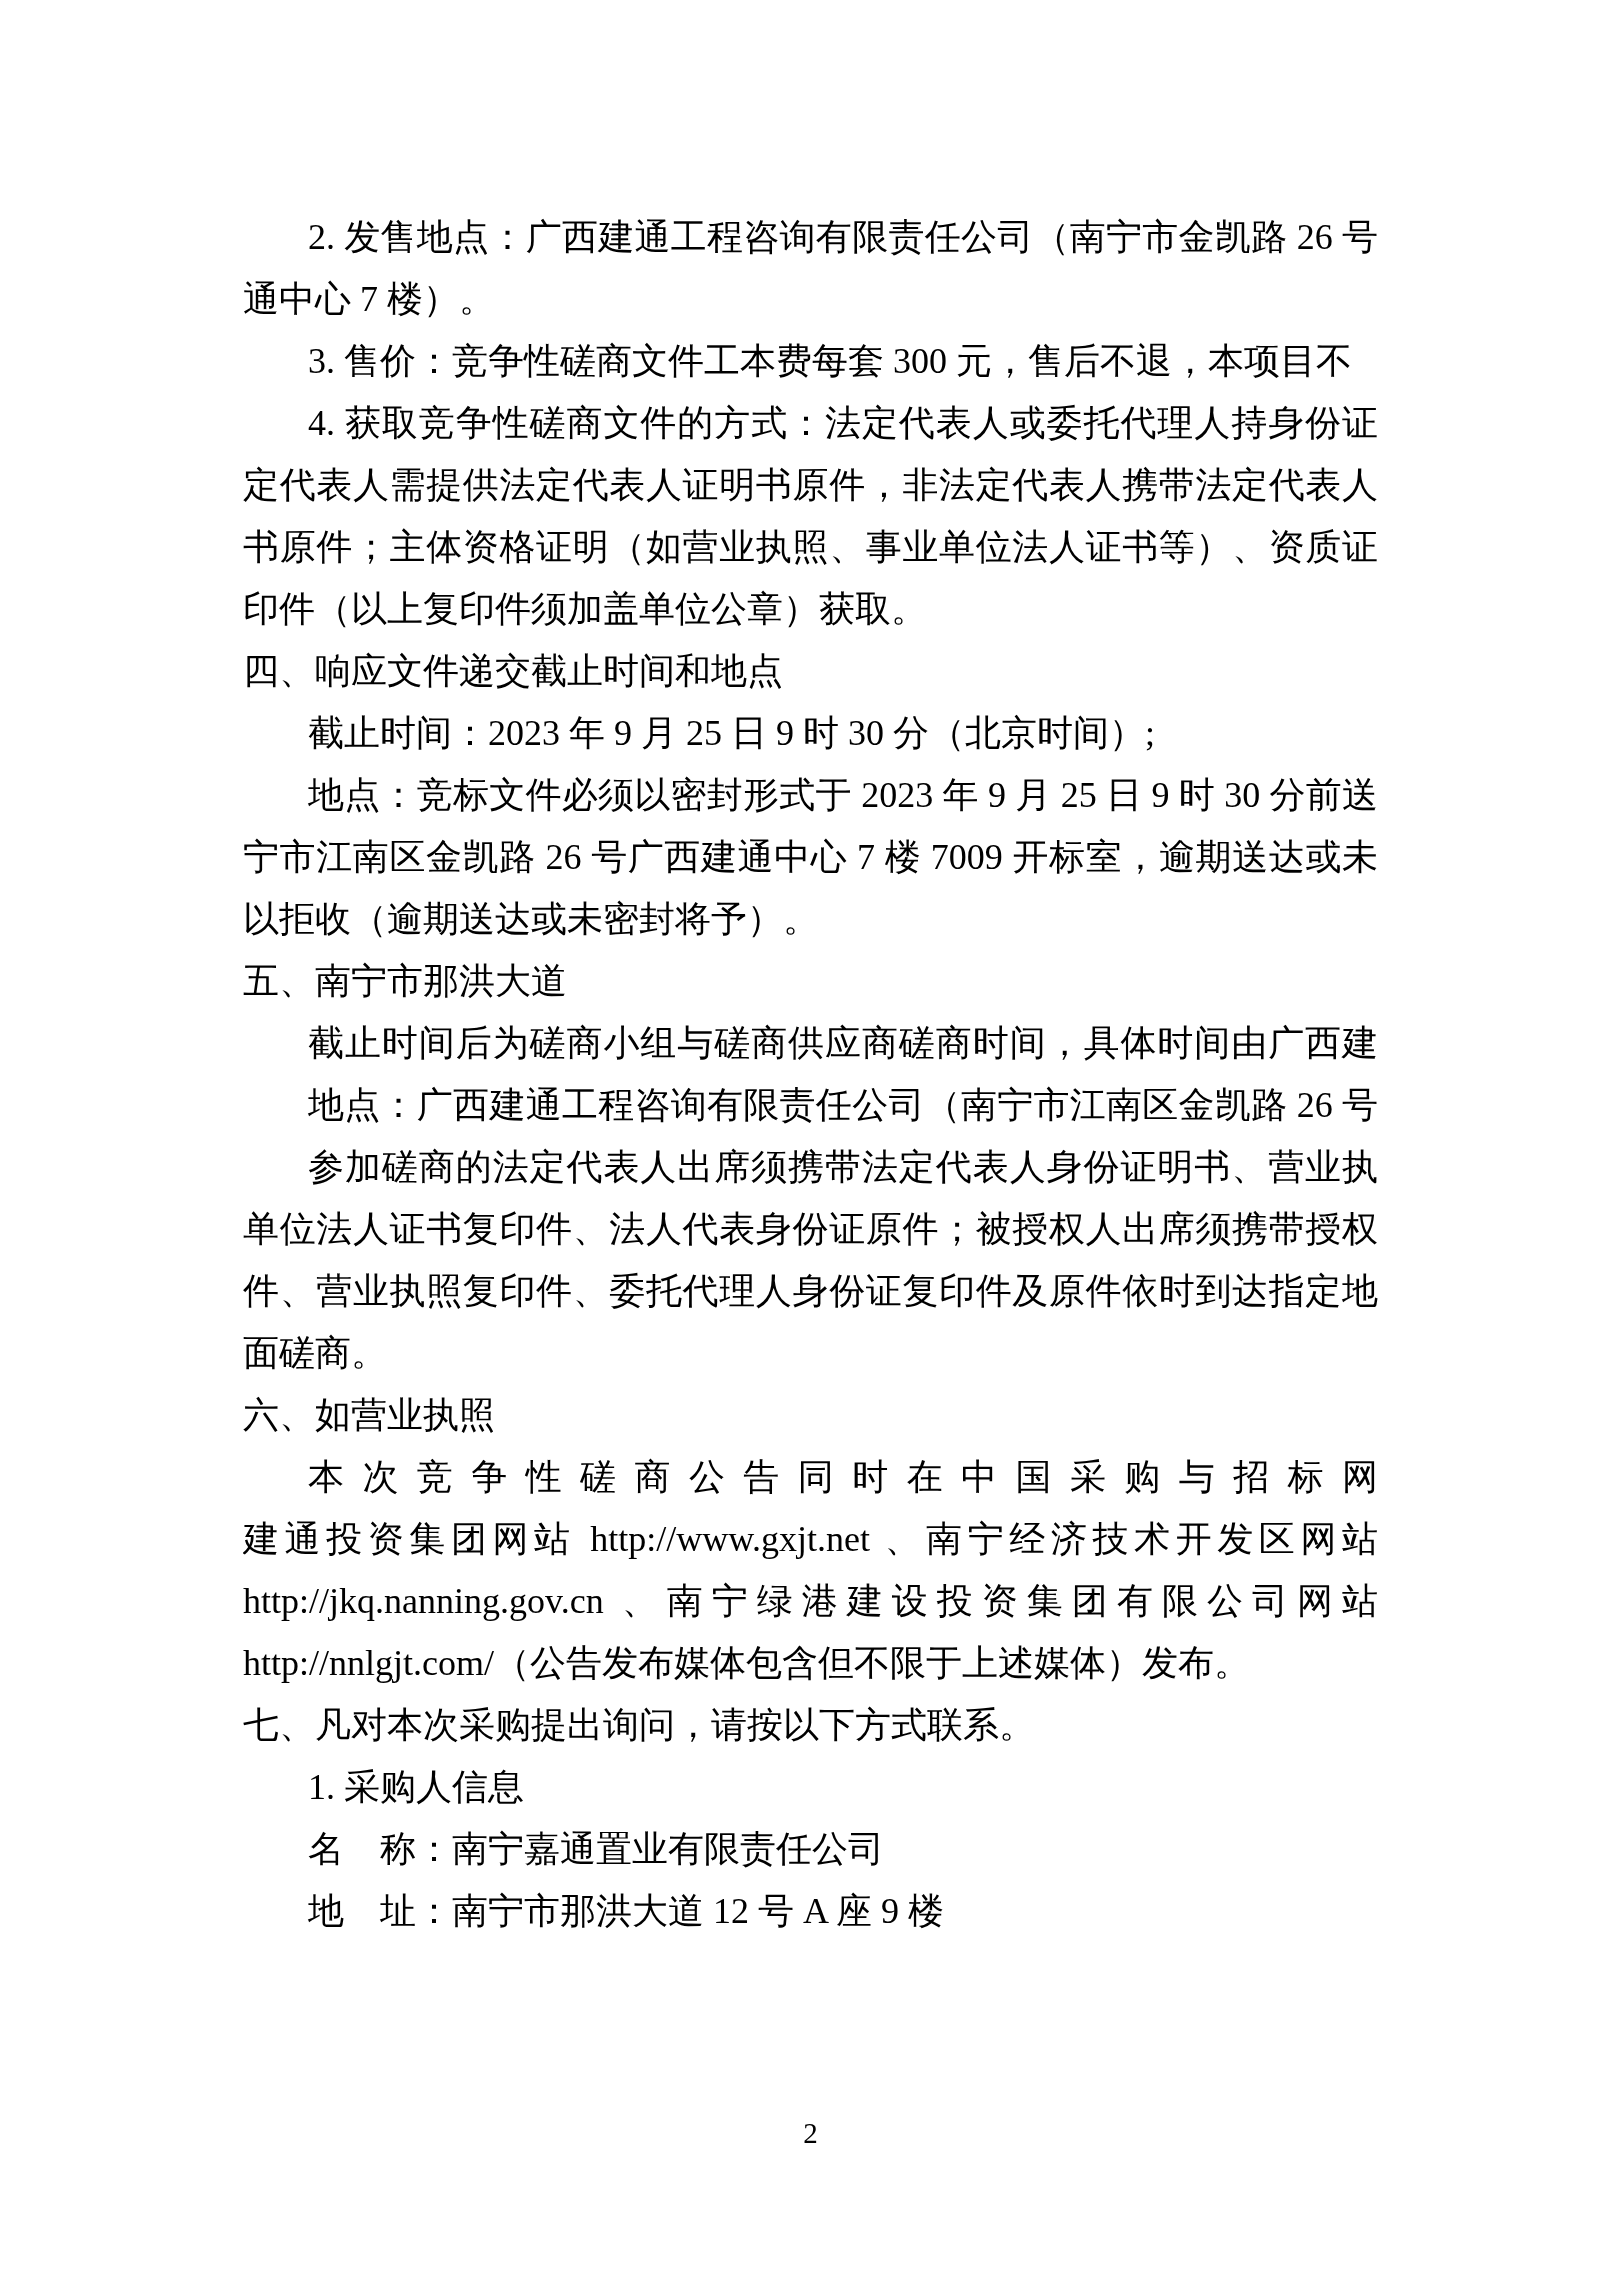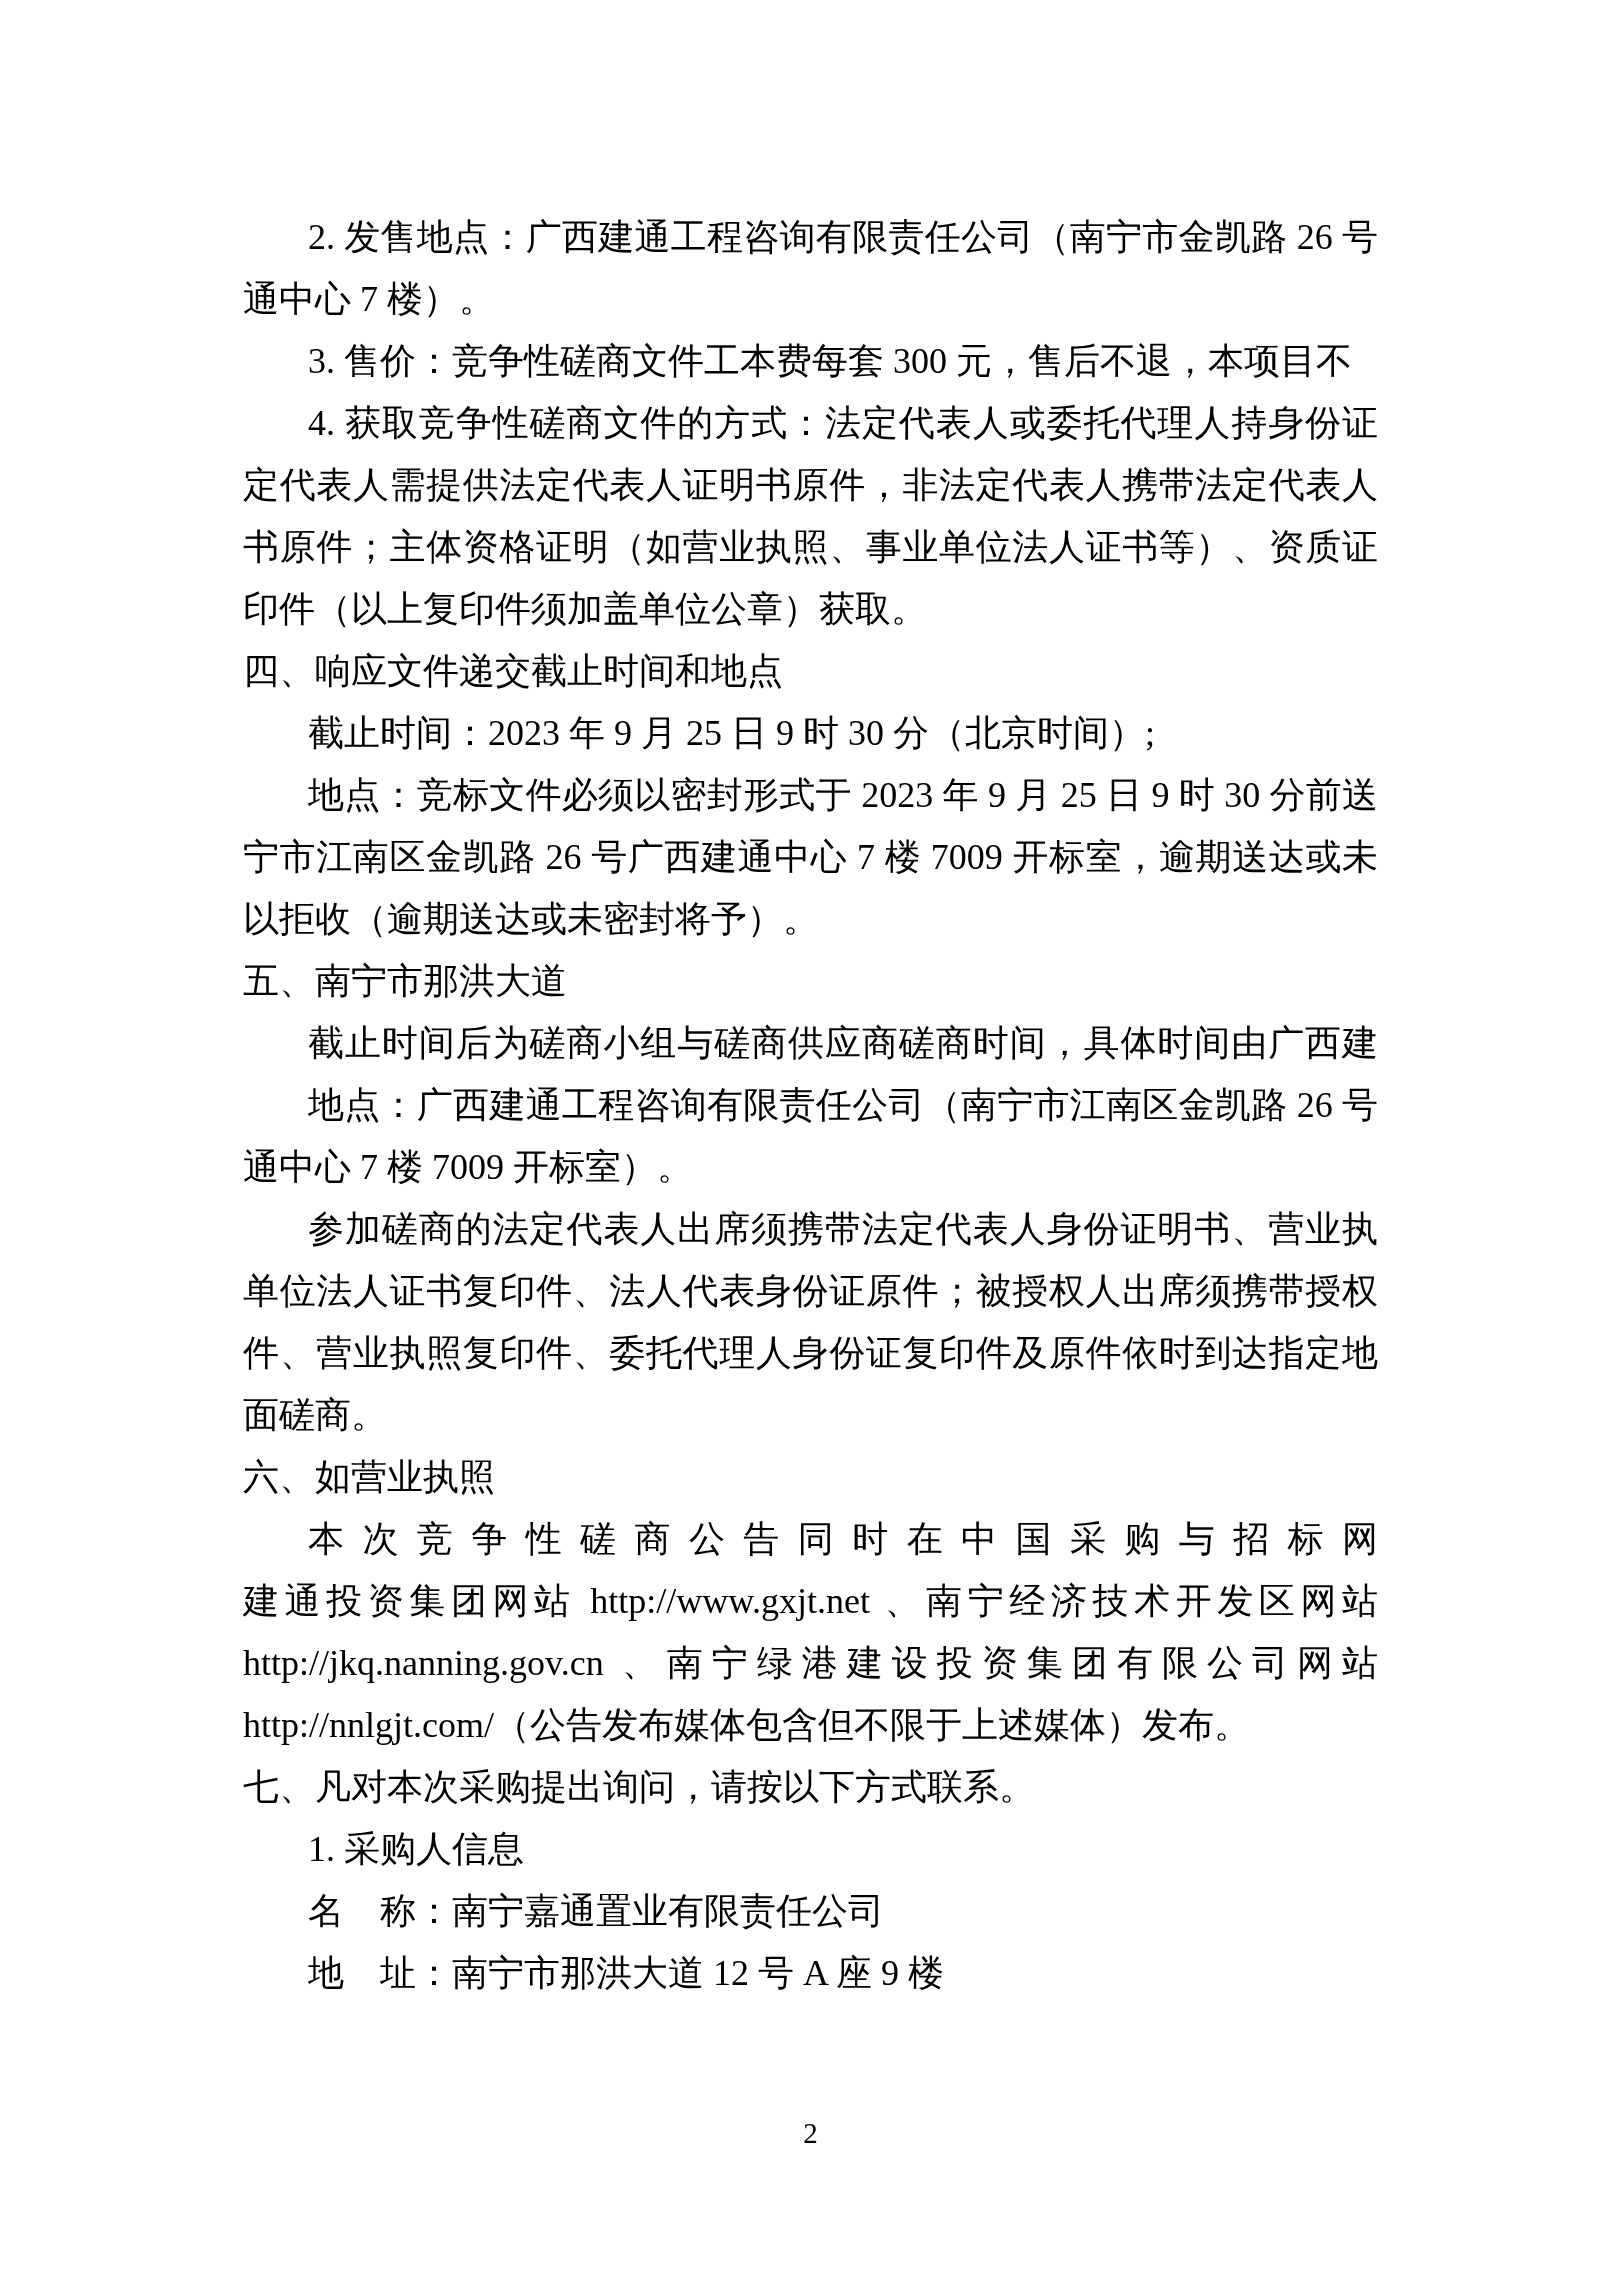--- a/index.html
+++ b/index.html
@@ -66,21 +66,20 @@
       <div class="line stretch">书原件；主体资格证明（如营业执照、事业单位法人证书等）、资质证书副本复</div>
       <div class="line">印件（以上复印件须加盖单位公章）获取。</div>
       <div class="line heading">四、响应文件递交截止时间和地点</div>
       <div class="line indent">截止时间：2023 年 9 月 25 日 9 时 30 分（北京时间）;</div>
       <div class="line indent stretch">地点：竞标文件必须以密封形式于 2023 年 9 月 25 日 9 时 30 分前送交到南</div>
       <div class="line stretch">宁市江南区金凯路 26 号广西建通中心 7 楼 7009 开标室，逾期送达或未密封将予</div>
       <div class="line">以拒收（逾期送达或未密封将予）。</div>
       <div class="line heading">五、南宁市那洪大道</div>
       <div class="line indent stretch">截止时间后为磋商小组与磋商供应商磋商时间，具体时间由广西建通工程咨</div>
       <div class="line indent stretch">地点：广西建通工程咨询有限责任公司（南宁市江南区金凯路 26 号广西建</div>
-      <div class="line">通中心 7 楼 7009 开标室）。</div>
       <div class="line indent stretch">参加磋商的法定代表人出席须携带法定代表人身份证明书、营业执照或事业</div>
       <div class="line stretch">单位法人证书复印件、法人代表身份证原件；被授权人出席须携带授权委托书原</div>
       <div class="line stretch">件、营业执照复印件、委托代理人身份证复印件及原件依时到达指定地点等侯当</div>
       <div class="line">面磋商。</div>
       <div class="line heading">六、如营业执照</div>
       <div class="line indent stretch">本次竞争性磋商公告同时在中国采购与招标网 www.chinabidding.com.cn、</div>
       <div class="line stretch">建通投资集团网站 http://www.gxjt.net 、南宁经济技术开发区网站</div>
       <div class="line stretch">http://jkq.nanning.gov.cn 、南宁绿港建设投资集团有限公司网站</div>
       <div class="line">http://nnlgjt.com/（公告发布媒体包含但不限于上述媒体）发布。</div>
       <div class="line heading">七、凡对本次采购提出询问，请按以下方式联系。</div>

